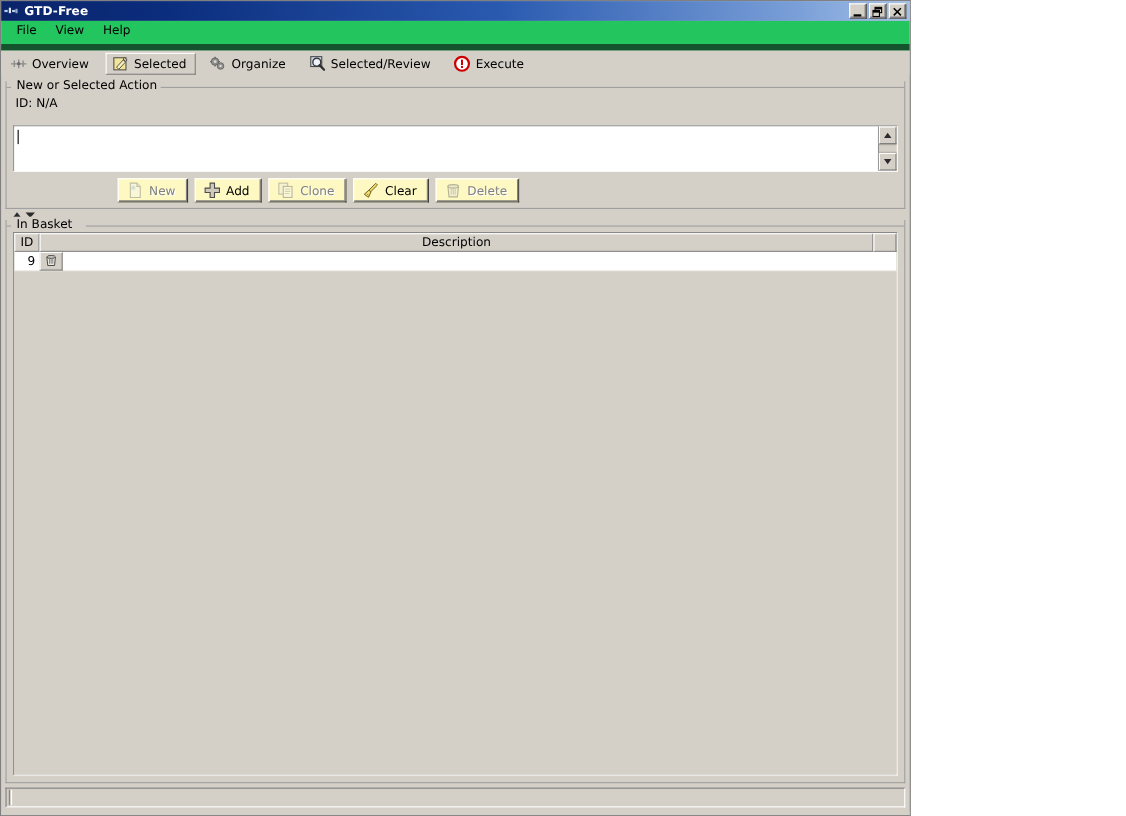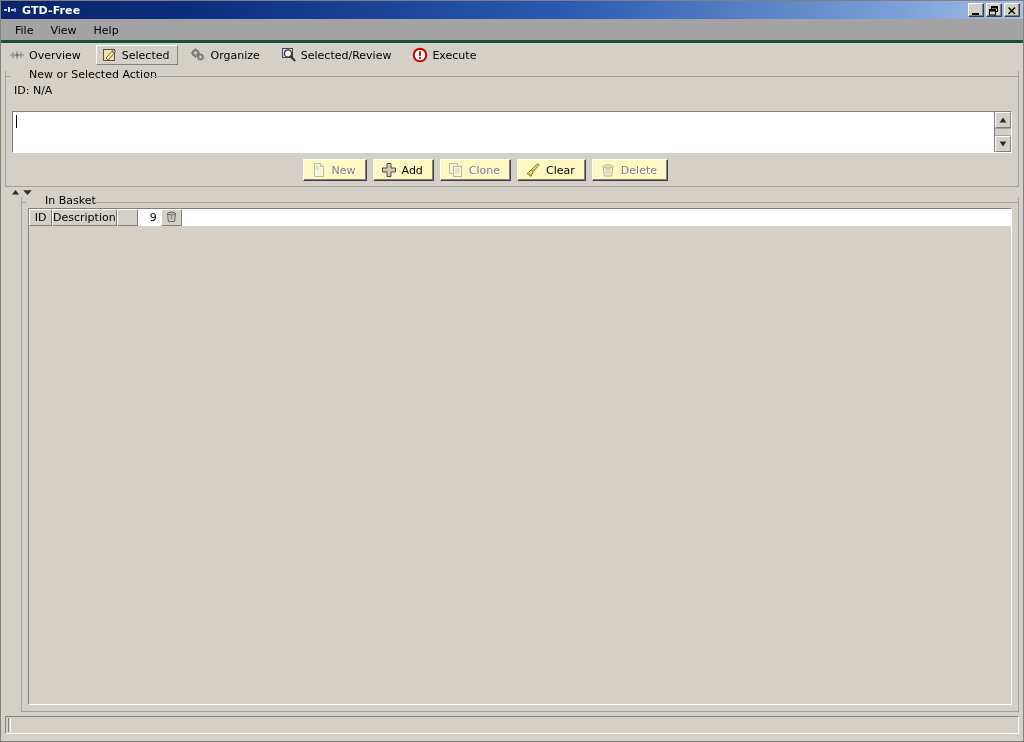--- a/index.html
+++ b/index.html
@@ -8,21 +8,21 @@
     background: #ffffff;
   }
   body {
     font-family: "DejaVu Sans", sans-serif;
     font-size: 11px;
     color: #000000;
     -webkit-font-smoothing: none;
   }
   #app {
     position: relative;
-    width: 1024px;
+    width: 828px;
     height: 742px;
     overflow: hidden;
     background: #d4d0c8;
     box-sizing: border-box;
     border: 1px solid #808080;
     display: flex;
     flex-direction: column;
   }
 
   
@@ -72,25 +72,25 @@
     line-height: 12px;
     text-align: center;
     color: #000;
     cursor: default;
   }
   .win-btn svg { display: block; margin: 2px auto 0 auto; }
 
   
   .menubar {
     flex: 0 0 21px;
-    background: #a3a3a3;
-    display: flex;
-    align-items: flex-end;
+    background: #22c55e;
+    display: flex;
+    align-items: flex-start;
     padding-left: 6px;
-    border-bottom: 3px solid #14532d;
+    border-bottom: 6px solid #14532d;
   }
   .menu-item {
     padding: 2px 9px 3px 8px;
     font-size: 11px;
     color: #000;
     cursor: default;
   }
 
   
   .tabstrip {
@@ -160,21 +160,21 @@
     content: "";
     position: absolute;
     top: 50%;
     height: 1px;
     background: #a0a0a0;
   }
   .panel-legend-row::before { left: 0; width: 4px; }
   .panel-legend-row::after { right: 0; left: var(--legend-w, 140px); }
   .panel-legend {
     position: absolute;
-    left: 20px;
+    left: 6px;
     top: -3px;
     background: #d4d0c8;
     padding: 0 3px;
     font-size: 11px;
     line-height: 13px;
     white-space: nowrap;
     color: #000;
   }
 
   
@@ -282,32 +282,31 @@
     gap: 2px;
   }
 
   
   #basket-panel {
     flex: 1 1 auto;
     display: flex;
     flex-direction: column;
     margin-bottom: 4px;
     min-height: 0;
-    margin-left: 16px;
   }
   .table-outer {
     flex: 1 1 auto;
     margin: 2px 6px 6px 6px;
     border-top: 1px solid #808080;
     border-left: 1px solid #808080;
     border-right: 1px solid #ffffff;
     border-bottom: 1px solid #ffffff;
     background: #d4d0c8;
     display: flex;
-    flex-direction: row;
+    flex-direction: column;
     min-height: 0;
     box-sizing: border-box;
   }
   .table-head {
     display: flex;
     flex: 0 0 17px;
     background: #d4d0c8;
   }
   .th {
     background: #d4d0c8;

